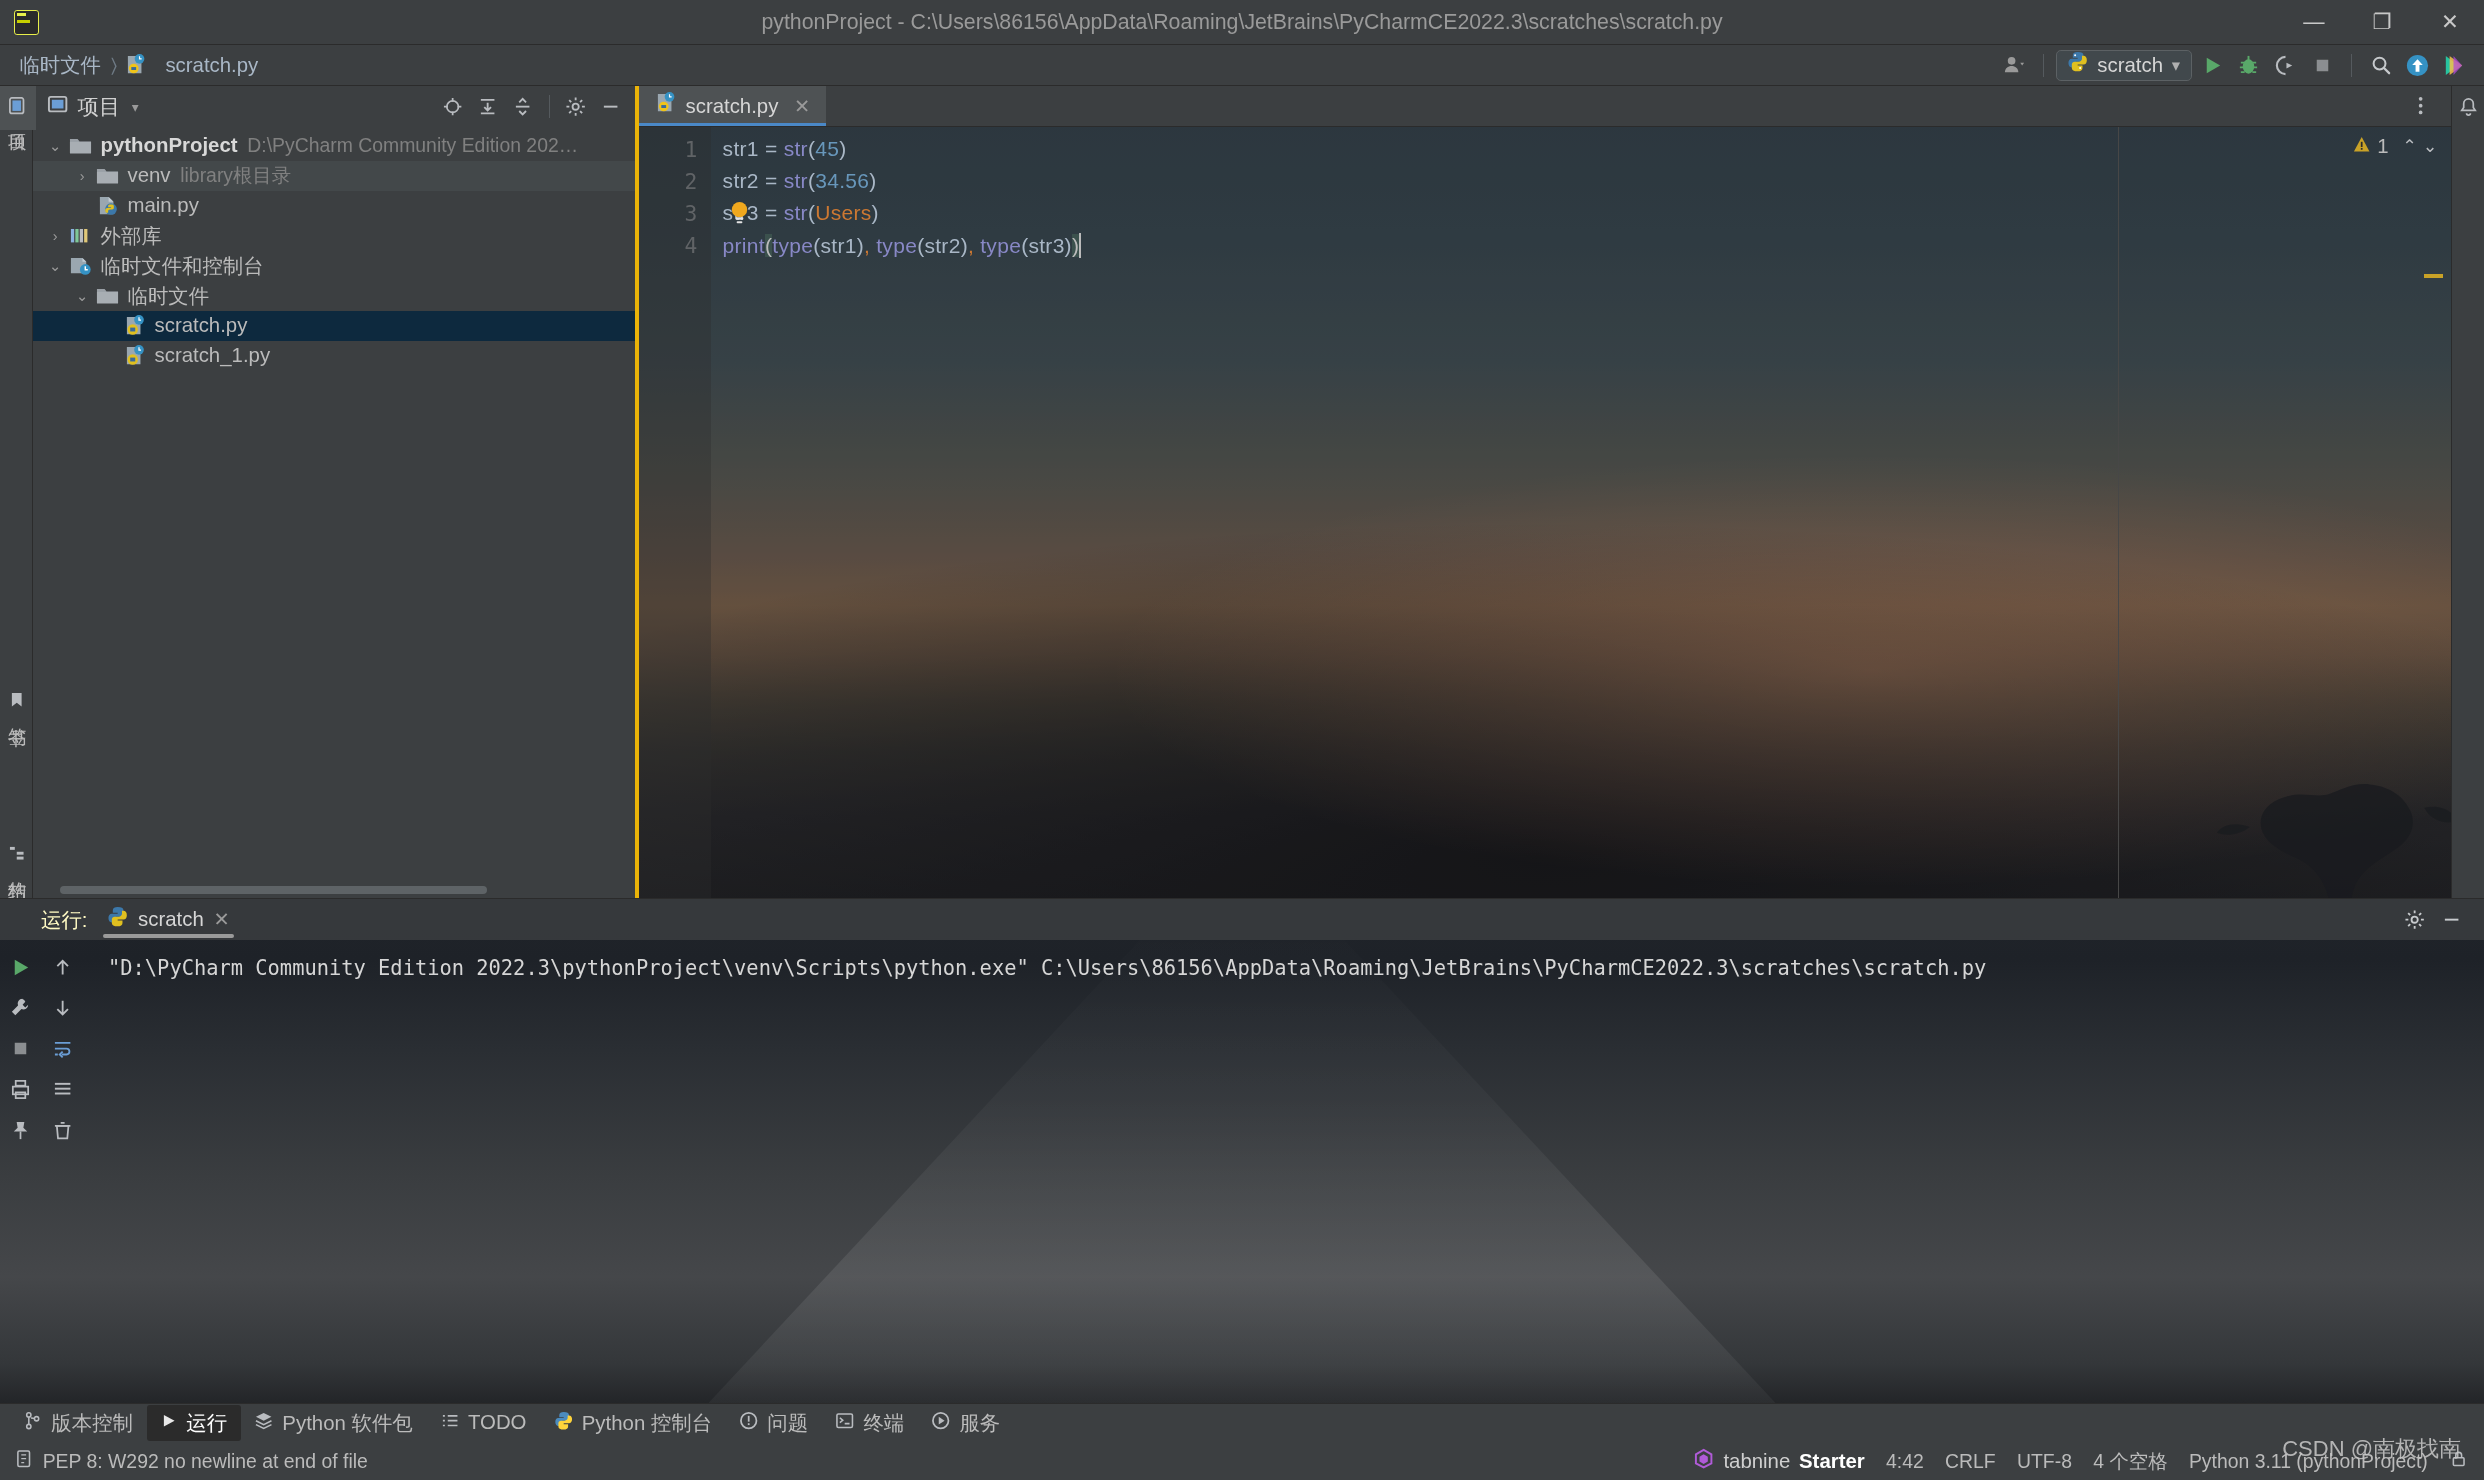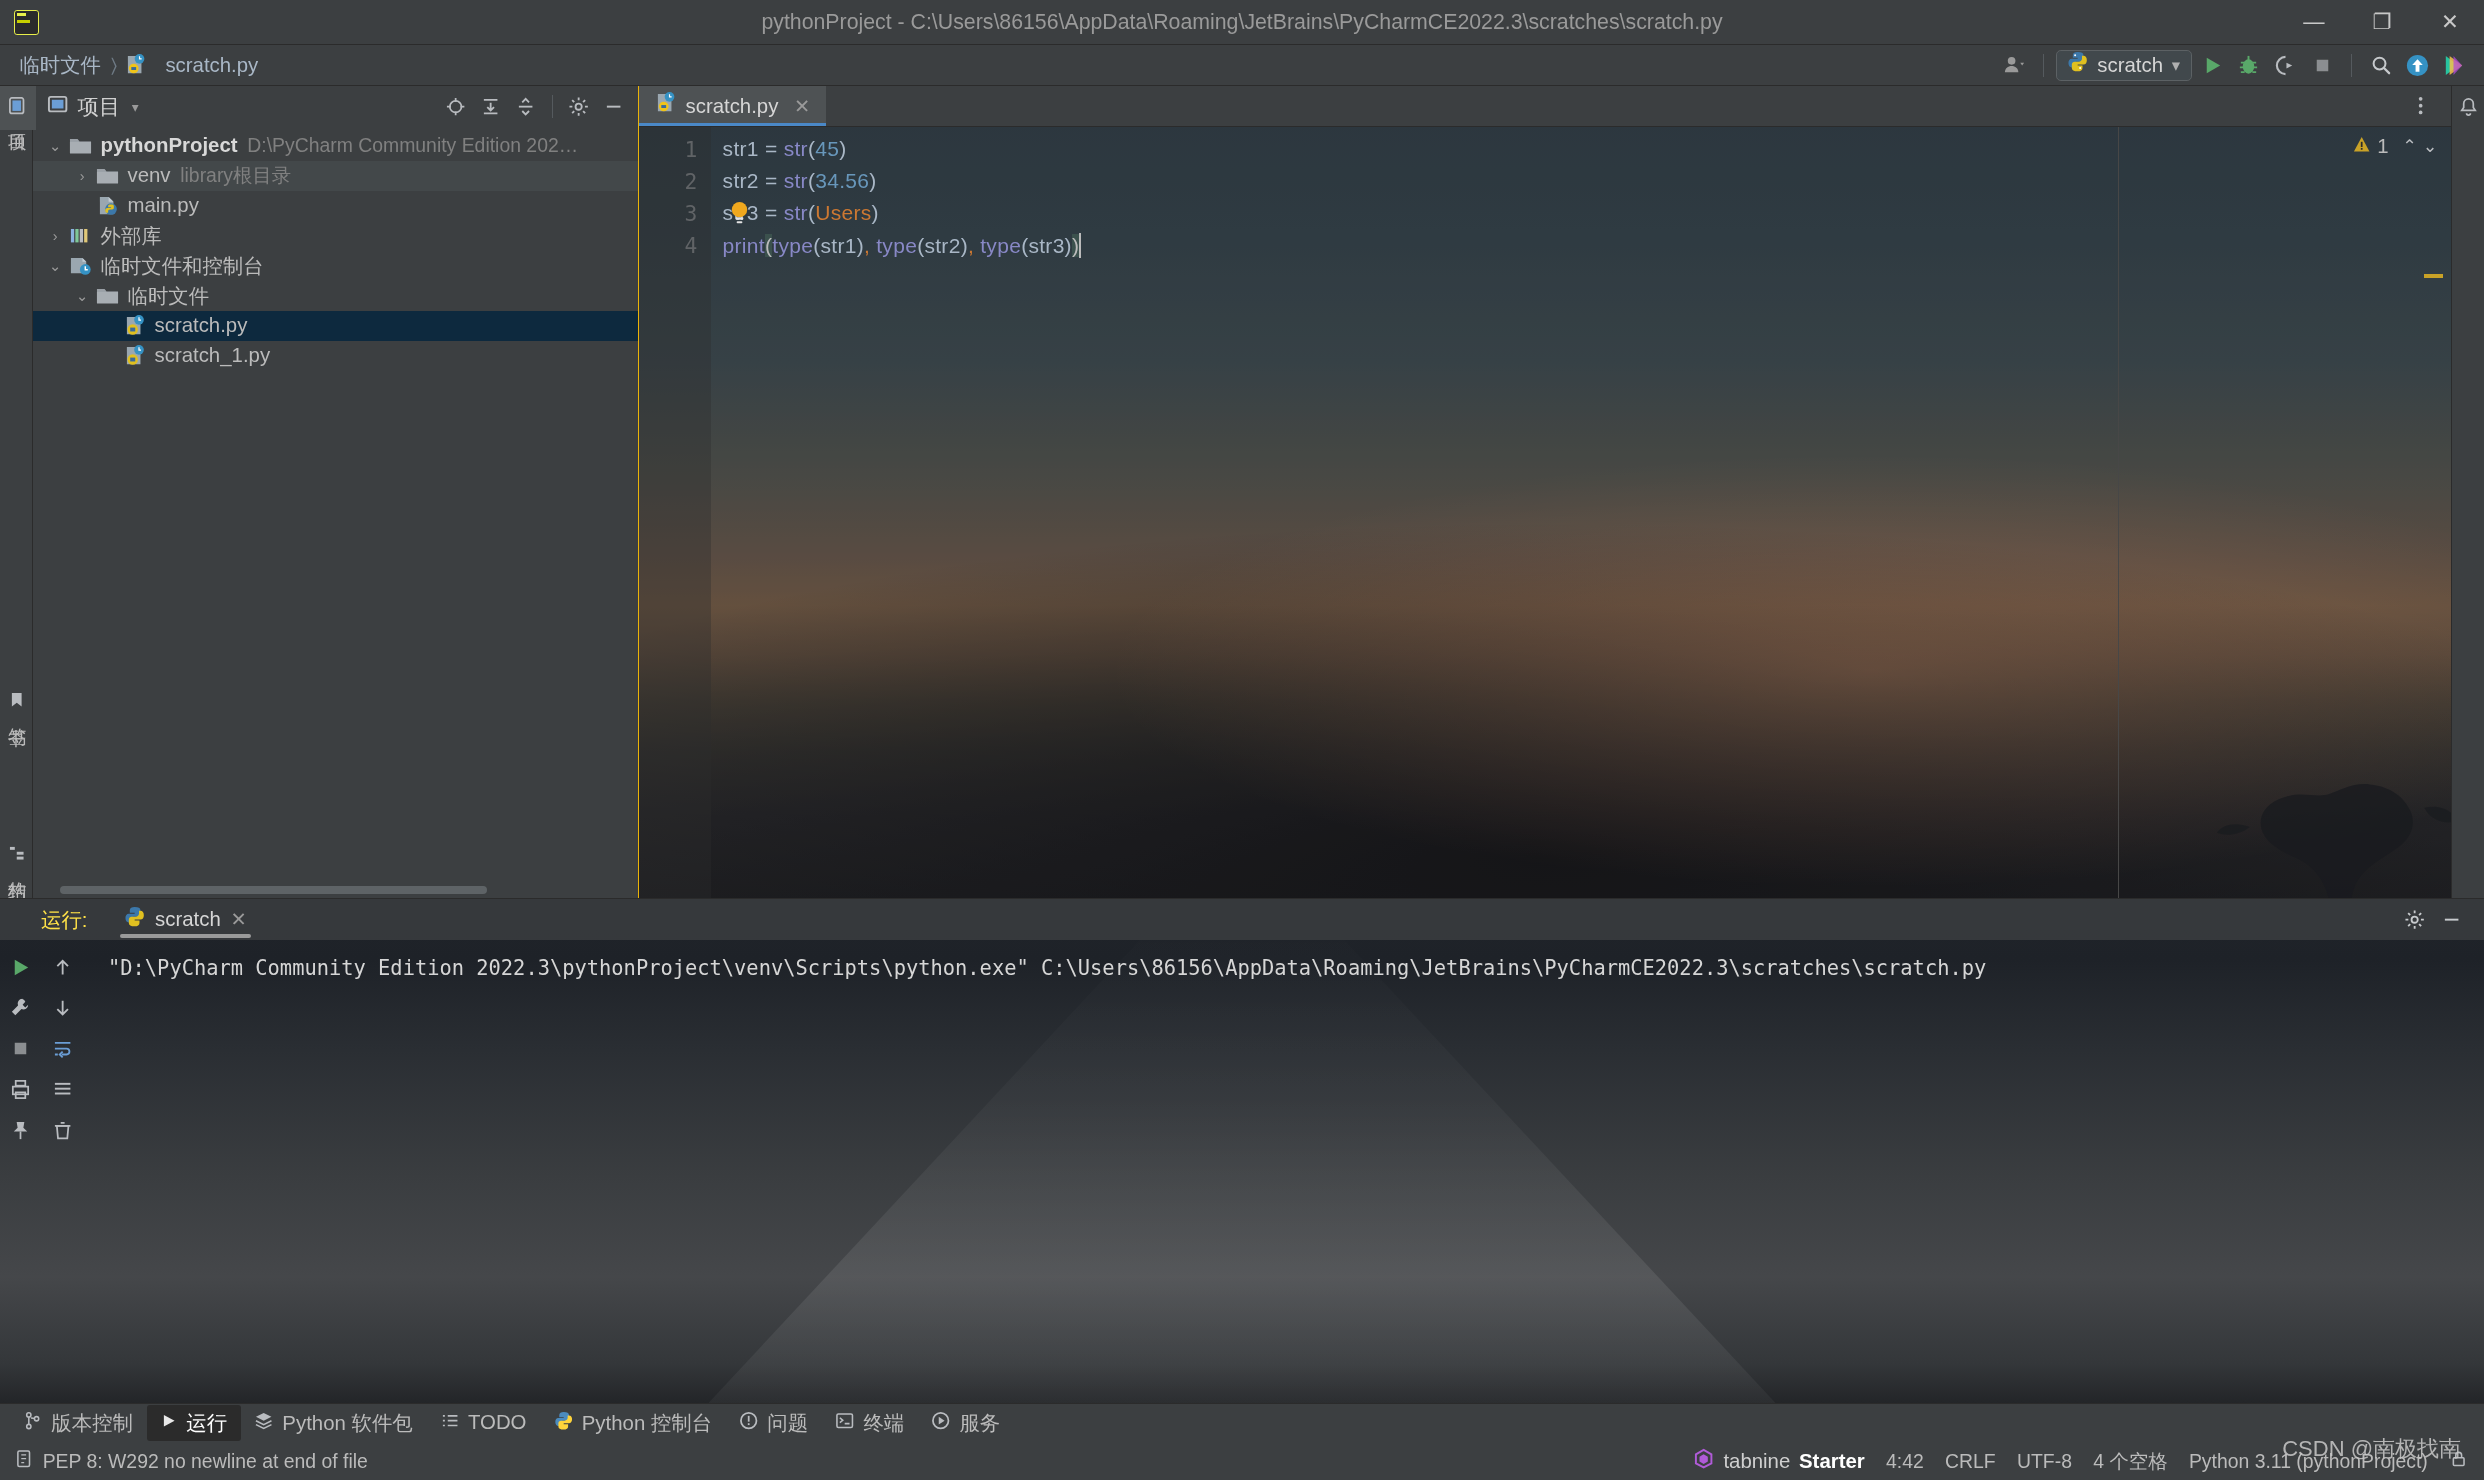--- a/index.html
+++ b/index.html
@@ -52,21 +52,21 @@
   
   .leftstrip { width:33px; flex:0 0 33px; background:#3c3f41; position:relative;
                border-right:1px solid #2b2b2b;}
   .vtab { position:absolute; left:-1px; writing-mode:vertical-rl; font-size:18.4px;
           color:#bbbbbb; padding:9.7px 5.8px; white-space:nowrap; cursor:pointer; }
   .vtab.sel { background:#4e5254; }
   .vtab .vic{ display:inline-block; }
 
   
   .projpanel { width:606px; flex:0 0 606px; background:#3c3f41; display:flex;
-               flex-direction:column; border-right:1px solid #eab308; min-height:0;}
+               flex-direction:column; border-right:4px solid #eab308; min-height:0;}
   .proj-head { height:41px; display:flex; align-items:center; padding:0 7.8px 0 13.6px;
                flex:0 0 41px;}
   .proj-head .ttl { color:#d0d0d0; font-size:21.3px; margin-left:9.7px;}
   .proj-head .caret { margin-left:11.6px; color:#9a9a9a; font-size:13.6px;}
   .proj-head .acts { margin-left:auto; display:flex; align-items:center; gap:1.9px;}
   .tree { flex:1 1 auto; overflow:hidden; position:relative; padding-top:3.9px;}
   .trow { display:flex; align-items:center; height:30px; padding-left:9.7px; font-size:20.4px;
           color:#bbbbbb; white-space:nowrap; cursor:default;}
   .trow.sel { background:#0d293e; }
   .trow.hl  { background:#43484a; }
@@ -143,21 +143,21 @@
        linear-gradient(to bottom, #20242a 0%, #1e2228 12%, #2a2e33 30%,
                                   #3a3d40 55%, #45474a 75%, #34373a 92%, #232528 100%);
   }
   .runbg:after{ content:""; position:absolute; left:50%; top:0; bottom:0; width:1067px;
      transform:translateX(-50%);
      background: linear-gradient(to bottom, rgba(255,255,255,0.0) 0%, rgba(255,255,255,0.03) 40%,
                   rgba(255,255,255,0.09) 75%, rgba(255,255,255,0.04) 100%);
      clip-path: polygon(44% 0%, 56% 0%, 100% 100%, 0% 100%);}
   .runhead { height:41px; flex:0 0 41px; display:flex; align-items:center;
              padding-left:41px; position:relative; z-index:2; background:rgba(60,63,65,0.80);}
-  .runhead .lab{ color:#fde047; font-size:20.4px; margin-right:23px;}
+  .runhead .lab{ color:#fef9c3; font-size:20.4px; margin-right:6px;}
   .runtab { display:flex; align-items:center; gap:9.7px; padding:0 13.6px; height:41px;
             position:relative; cursor:pointer;}
   .runtab .nm{ color:#d6d6d6; font-size:20.4px;}
   .runtab.active:after{ content:""; position:absolute; left:9.7px; right:9.7px; bottom:1.9px;
             height:3.9px; background:#9a9a9a; border-radius:1.9px;}
   .runhead-right{ margin-left:auto; display:flex; align-items:center; gap:3.9px;
             padding-right:15.5px;}
   .runbody { flex:1 1 auto; display:flex; position:relative; z-index:2; min-height:0;}
   .runside { width:83px; flex:0 0 83px; display:flex; position:relative;}
   .runcol { width:42px; display:flex; flex-direction:column; align-items:center; gap:5.8px;

